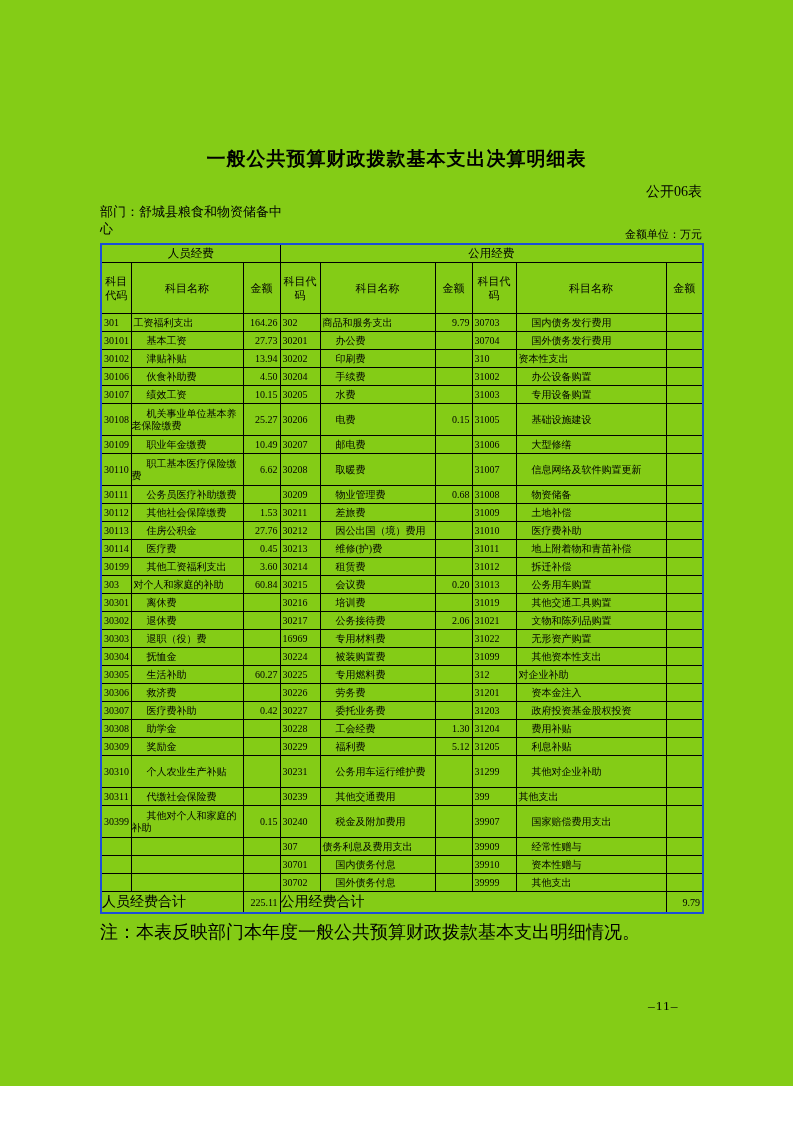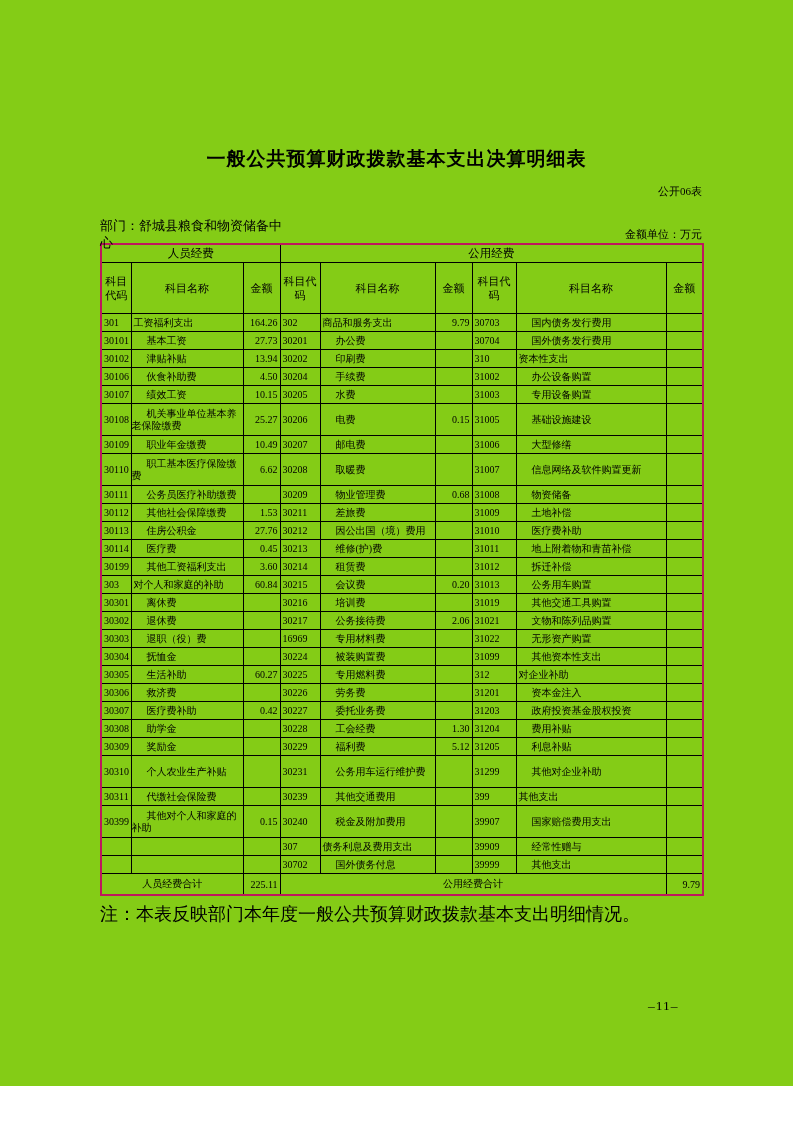--- a/index.html
+++ b/index.html
@@ -9,45 +9,45 @@
   }
   .page { position:relative; width:793px; height:1086px; overflow:hidden; background:#84cc16; }
 
   .doc-title {
     position:absolute; top:146px; left:0; width:100%;
     text-align:center; font-size:19px; font-weight:bold; letter-spacing:1px;
     font-family:"Liberation Sans","DejaVu Sans",sans-serif;
   }
 
   .content { position:absolute; left:100px; top:184px; width:602px; }
-  .form-no { text-align:right; font-size:11px; height:15px; line-height:15px; }
+  .form-no { text-align:right; font-size:14px; height:15px; line-height:15px; }
   .meta { position:relative; height:44px; }
-  .dept { position:absolute; left:0; top:4px; width:192px; font-size:13px; line-height:17px;margin-top:14px; }
+  .dept { position:absolute; left:0; top:4px; width:192px; font-size:13px; line-height:17px; }
   .unit { position:absolute; right:0; bottom:1px; font-size:11px; }
 
   table.budget {
     border-collapse:collapse; table-layout:fixed; width:602px;
-    border:2px solid #be185d;
+    border:2px solid #1d4ed8;
   }
   .budget th, .budget td {
     border:1px solid #000; padding:0; font-weight:normal; overflow:hidden;
     vertical-align:middle;
   }
   thead tr.sec th { height:17px; font-size:11.5px; text-align:center; }
   thead tr.cols th {
     height:50px; font-size:11px; line-height:14px; text-align:center; padding:0 3px;
   }
   tbody td { height:17px; font-size:10px; line-height:12px; }
   tr.tall td { height:31px; }
   td.code { text-align:left; padding-left:2px; }
   td.name { text-align:left; padding-right:1px; word-break:break-all; }
   td.name.lv1 { text-indent:2px; }
   td.name.lv2 { text-indent:15px; }
   td.amt  { text-align:right; padding-right:2px; }
-  tfoot td { height:20px; font-size:10px; text-align:center; }
+  tfoot td { height:20px; font-size:14px; text-align:left; }
   tfoot td.amt { font-size:10px; }
 
   .note { margin-top:6px; font-size:18px; }
   .page-no { position:absolute; left:648px; top:998px; font-size:13.5px; letter-spacing:1px; }
 </style>
 </head>
 <body>
 
 <div class="page">
 
@@ -385,20 +385,31 @@
             <td class="name lv1">债务利息及费用支出</td>
             <td class="amt"></td>
             <td class="code">39909</td>
             <td class="name lv2">经常性赠与</td>
             <td class="amt"></td>
           </tr>
           <tr>
             <td class="code"></td>
             <td class="name lv2"></td>
             <td class="amt"></td>
+            <td class="code">30701</td>
+            <td class="name lv2">国内债务付息</td>
+            <td class="amt"></td>
+            <td class="code">39910</td>
+            <td class="name lv2">资本性赠与</td>
+            <td class="amt"></td>
+          </tr>
+          <tr>
+            <td class="code"></td>
+            <td class="name lv2"></td>
+            <td class="amt"></td>
             <td class="code">30702</td>
             <td class="name lv2">国外债务付息</td>
             <td class="amt"></td>
             <td class="code">39999</td>
             <td class="name lv2">其他支出</td>
             <td class="amt"></td>
           </tr>
         </tbody>
       <tfoot>
         <tr>

